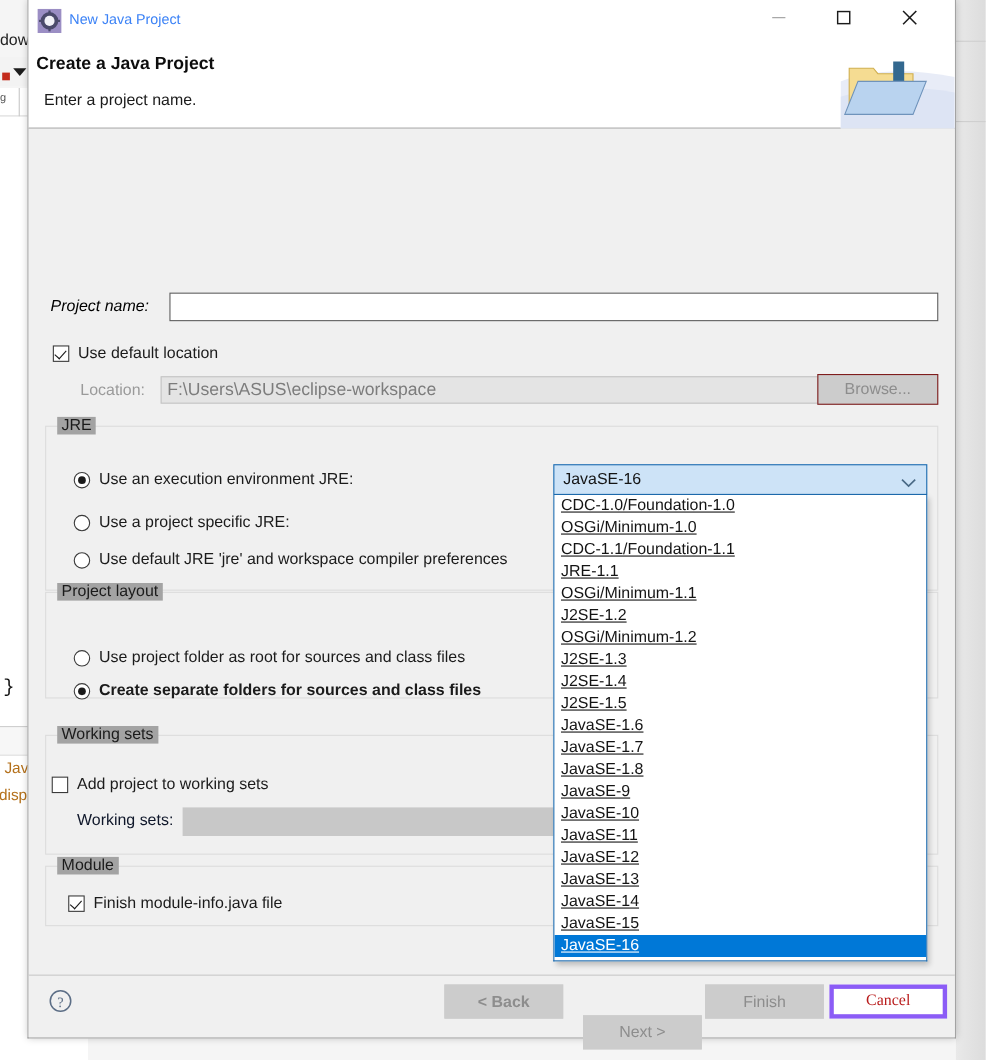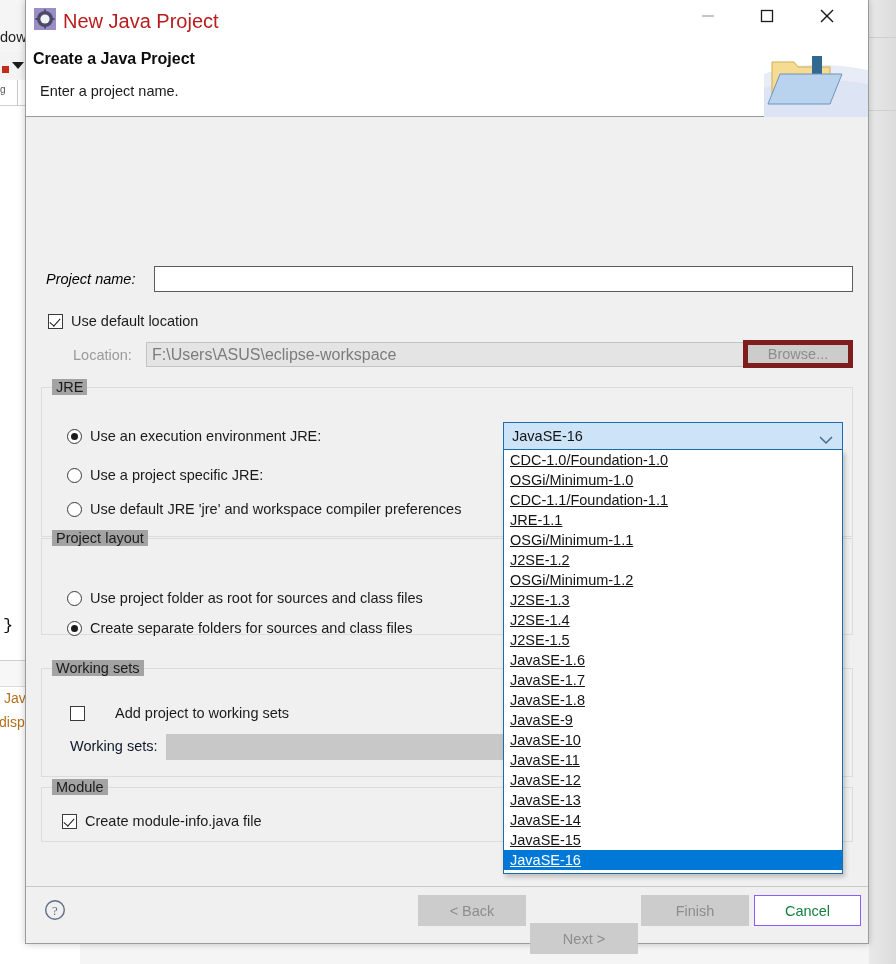--- a/index.html
+++ b/index.html
@@ -92,21 +92,21 @@
     box-shadow: 0 0 7px rgba(0,0,0,0.22);
   }
   #titlebar {
     position: relative; height: 40px; background: #ffffff;
   }
   #app-icon {
     position: absolute; left: 8px; top: 8px; width: 22px; height: 22px;
   }
   #title-text {
     position: absolute; left: 37px; top: 10px;
-    font-size: 20px; color: #b91c1c; white-space: nowrap;
+    font-size: 13px; color: #3b82f6; white-space: nowrap;
   }
   .wbtn {
     position: absolute; top: 0; width: 46px; height: 32px;
     display: flex; align-items: center; justify-content: center;
     cursor: default;
   }
   #btn-min { right: 137px; }
   #btn-max { right: 78px; }
   #btn-close { right: 18px; }
   .wbtn svg { display: block; }
@@ -145,21 +145,21 @@
   #row-default-location { position: absolute; left: 22px; top: 196px; display: flex; align-items: center; }
   #lbl-location { position: absolute; left: 47px; top: 230px; font-size: 14.5px; color: #9a9a9a; text-align: center; }
   #input-location {
     position: absolute; left: 120px; top: 225px; width: 601px; height: 25px;
     background: #e4e4e4; border: 1px solid #c4c4c4;
     font-size: 16px; color: #7c7c7c; padding: 0 5px;
     line-height: 23px; white-space: nowrap; overflow: hidden;
   }
   #btn-browse {
     position: absolute; left: 717px; top: 223px; width: 110px; height: 28px;
-    background: #cccccc; border: 5px solid #7f1d1d; color: #8d8d8d;
+    background: #cccccc; border: 1px solid #7f1d1d; color: #8d8d8d;
     font-family: "Liberation Sans", sans-serif; font-size: 14.5px;
     display: flex; align-items: center; justify-content: center;
   }
 
   
   .group {
     position: absolute;
     border: 1px solid #dcdcdc;
     background: transparent;
   }
@@ -194,22 +194,22 @@
     width: 5px; height: 9px;
     border: solid #1b1b1b; border-width: 0 1.6px 1.6px 0;
     transform: rotate(42deg);
   }
   .opt-label { margin-left: 8px; font-size: 14.5px; color: #1b1b1b; white-space: nowrap; }
 
   #opt-exec-env { left: 41px; top: 311px; }
   #opt-specific-jre { left: 41px; top: 350px; }
   #opt-default-jre { left: 41px; top: 384px; }
   #opt-layout-root { left: 41px; top: 473px; }
-  #opt-layout-separate { left: 41px; top: 503px; }
-  #opt-add-workingsets { left: 44px; top: 588px; gap: 22px; }
+  #opt-layout-separate { left: 41px; top: 503px; font-weight: bold; }
+  #opt-add-workingsets { left: 21px; top: 588px; }
   #opt-create-module { left: 36px; top: 696px; }
 
   #lbl-workingsets { position: absolute; left: 44px; top: 621px; font-size: 14.5px; color: #0f172a; text-align: center; }
   #input-workingsets {
     position: absolute; left: 140px; top: 617px; width: 600px; height: 26px;
     background: #c8c8c8; border: none;
   }
 
   
   #combo-jre {
@@ -239,22 +239,22 @@
     position: relative; height: 57px; background: #f0f0f0;
     border-top: 1px solid #c8c8c8;
   }
   #help-icon { position: absolute; left: 18px; top: 12px; }
   .fbtn {
     position: absolute; top: 8px; height: 31px;
     display: flex; align-items: center; justify-content: center;
     font-family: "Liberation Sans", sans-serif; font-size: 14.5px;
   }
   .fbtn.disabled { background: #cccccc; border: 1px solid #cccccc; color: #8d8d8d; }
-  .fbtn.enabled { background: #ffffff; border: 1px solid #8b5cf6; color: #15803d; }
-  #btn-back { left: 392px; width: 108px; }
+  .fbtn.enabled { background: #ffffff; border: 4px solid #8b5cf6; color: #b91c1c; font-family: Liberation Serif, serif; }
+  #btn-back { left: 378px; width: 108px; font-weight: bold; }
   #btn-next { left: 504px; width: 108px; margin-top: 28px; }
   #btn-finish { left: 615px; width: 108px; }
   #btn-cancel { left: 728px; width: 107px; }
 </style>
 </head>
 <body>
 
 <div id="bg-ide">
   <div id="bg-top-accent"></div>
   <div id="bg-menubar">dow</div>
@@ -376,21 +376,21 @@
       <span class="opt-label">Add project to working sets</span>
     </div>
     <label id="lbl-workingsets">Working sets:</label>
     <div id="input-workingsets"></div>
 
     <div class="group" id="group-module">
       <span class="group-title">Module</span>
     </div>
     <div class="opt" id="opt-create-module">
       <span class="checkbox checked"></span>
-      <span class="opt-label">Create module-info.java file</span>
+      <span class="opt-label">Finish module-info.java file</span>
     </div>
 
     <div id="combo-jre">
       <span>JavaSE-16</span>
       <span id="combo-jre-chevron">
         <svg width="14" height="10" viewBox="0 0 14 10">
           <polyline points="1,2 7,8 13,2" fill="none" stroke="#4a6a86" stroke-width="1.5"></polyline>
         </svg>
       </span>
     </div>

